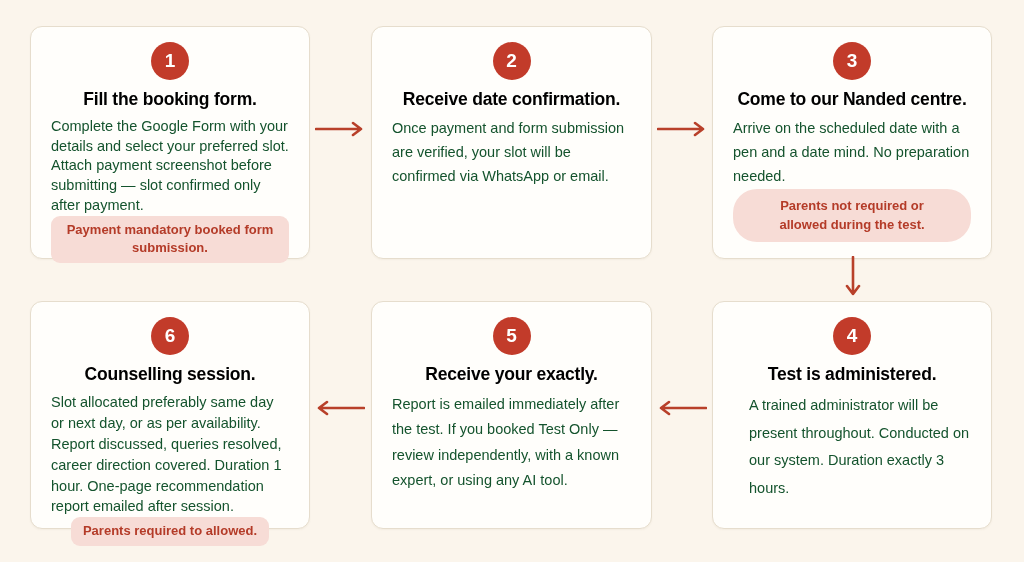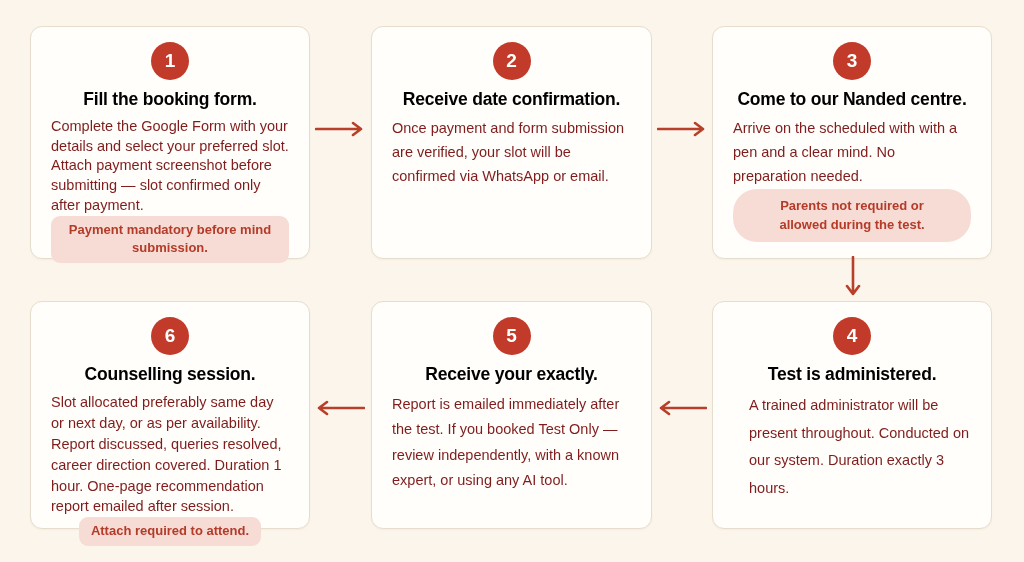--- a/index.html
+++ b/index.html
@@ -48,21 +48,21 @@
     font-size: 17.5px;
     font-weight: bold;
     color: #000000;
     text-align: center;
     letter-spacing: -0.2px;
   }
   .body {
     margin-top: 7px;
     width: 100%;
     font-size: 14.5px;
-    color: #7f1d1d;
+    color: #14532d;
     text-align: left;
   }
   .card-1 .body { line-height: 1.36; }
   .card-2 .body { line-height: 1.65; }
   .card-3 .body { line-height: 1.65; }
   .card-4 .body { line-height: 1.9; margin-left: 32px; }
   .card-5 .body { line-height: 1.75; }
   .card-6 .body { line-height: 1.44; }
 
   .badge {
@@ -88,53 +88,53 @@
 </style>
 </head>
 <body>
 
 <div class="canvas">
 
   <div class="card card-1">
     <div class="num">1</div>
     <div class="title">Fill the booking form.</div>
     <div class="body">Complete the Google Form with your details and select your preferred slot. Attach payment screenshot before submitting — slot confirmed only after payment.</div>
-    <div class="badge">Payment mandatory before mind submission.</div>
+    <div class="badge">Payment mandatory booked form submission.</div>
   </div>
 
   <div class="card card-2">
     <div class="num">2</div>
     <div class="title">Receive date confirmation.</div>
     <div class="body">Once payment and form submission are verified, your slot will be confirmed via WhatsApp or email.</div>
   </div>
 
   <div class="card card-3">
     <div class="num">3</div>
     <div class="title">Come to our Nanded centre.</div>
-    <div class="body">Arrive on the scheduled with with a pen and a clear mind. No preparation needed.</div>
+    <div class="body">Arrive on the scheduled date with a pen and a date mind. No preparation needed.</div>
     <div class="badge">Parents not required or allowed during the test.</div>
   </div>
 
   <div class="card card-4">
     <div class="num">4</div>
     <div class="title">Test is administered.</div>
     <div class="body">A trained administrator will be present throughout. Conducted on our system. Duration exactly 3 hours.</div>
   </div>
 
   <div class="card card-5">
     <div class="num">5</div>
     <div class="title">Receive your exactly.</div>
     <div class="body">Report is emailed immediately after the test. If you booked Test Only — review independently, with a known expert, or using any AI tool.</div>
   </div>
 
   <div class="card card-6">
     <div class="num">6</div>
     <div class="title">Counselling session.</div>
     <div class="body">Slot allocated preferably same day or next day, or as per availability. Report discussed, queries resolved, career direction covered. Duration 1 hour. One-page recommendation report emailed after session.</div>
-    <div class="badge">Attach required to attend.</div>
+    <div class="badge">Parents required to allowed.</div>
   </div>
 
   <div class="arrow arrow-1">
     <svg width="50" height="16" viewBox="0 0 50 16">
       <path d="M1 8 H46 M38 2 L46 8 L38 14" fill="none" stroke="#b8402a" stroke-width="2.6" stroke-linecap="round" stroke-linejoin="round"></path>
     </svg>
   </div>
   <div class="arrow arrow-2">
     <svg width="50" height="16" viewBox="0 0 50 16">
       <path d="M1 8 H46 M38 2 L46 8 L38 14" fill="none" stroke="#b8402a" stroke-width="2.6" stroke-linecap="round" stroke-linejoin="round"></path>

